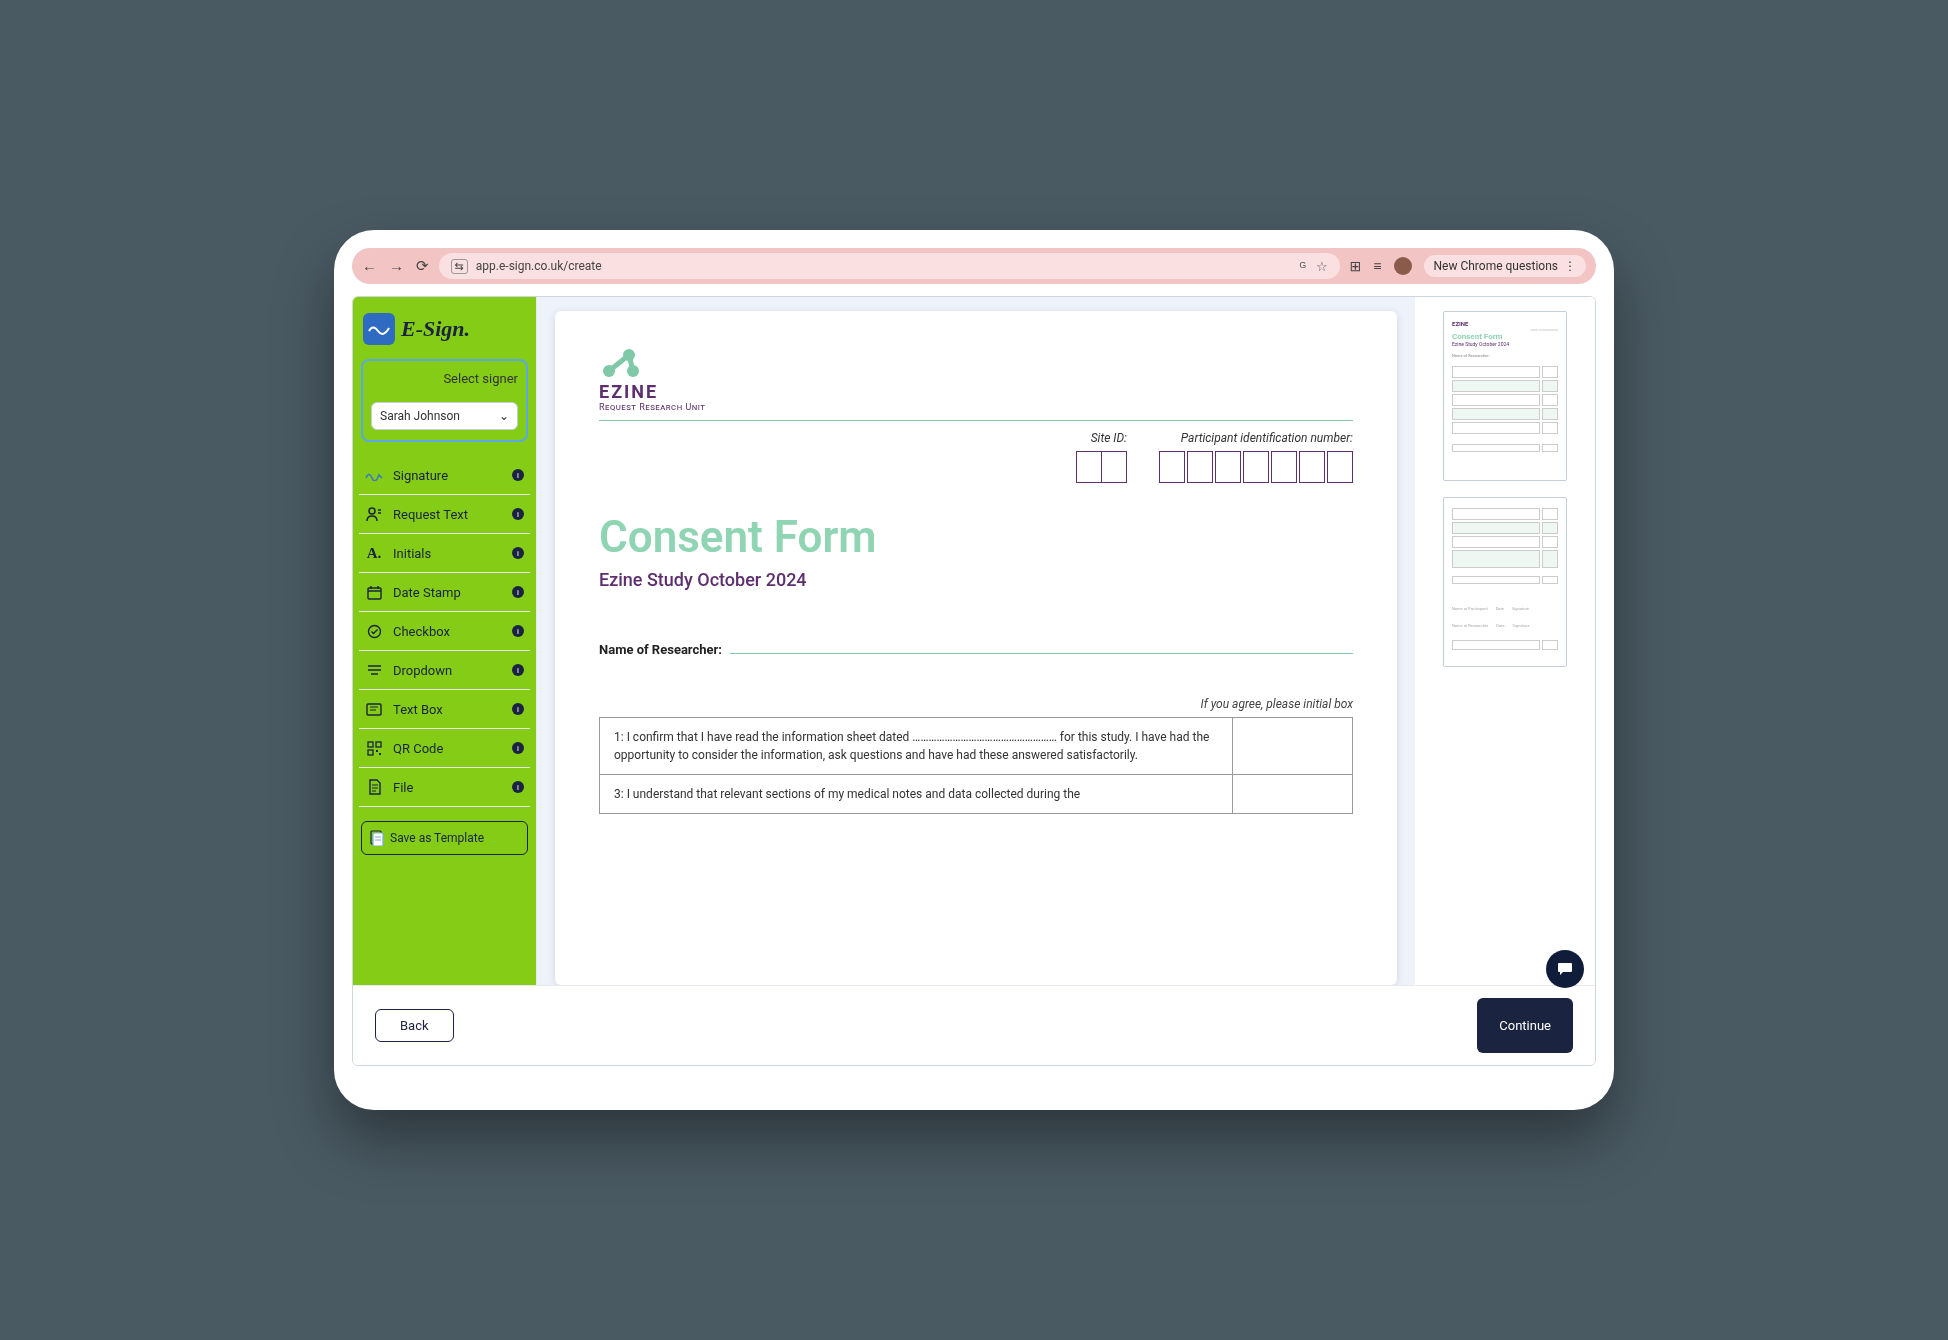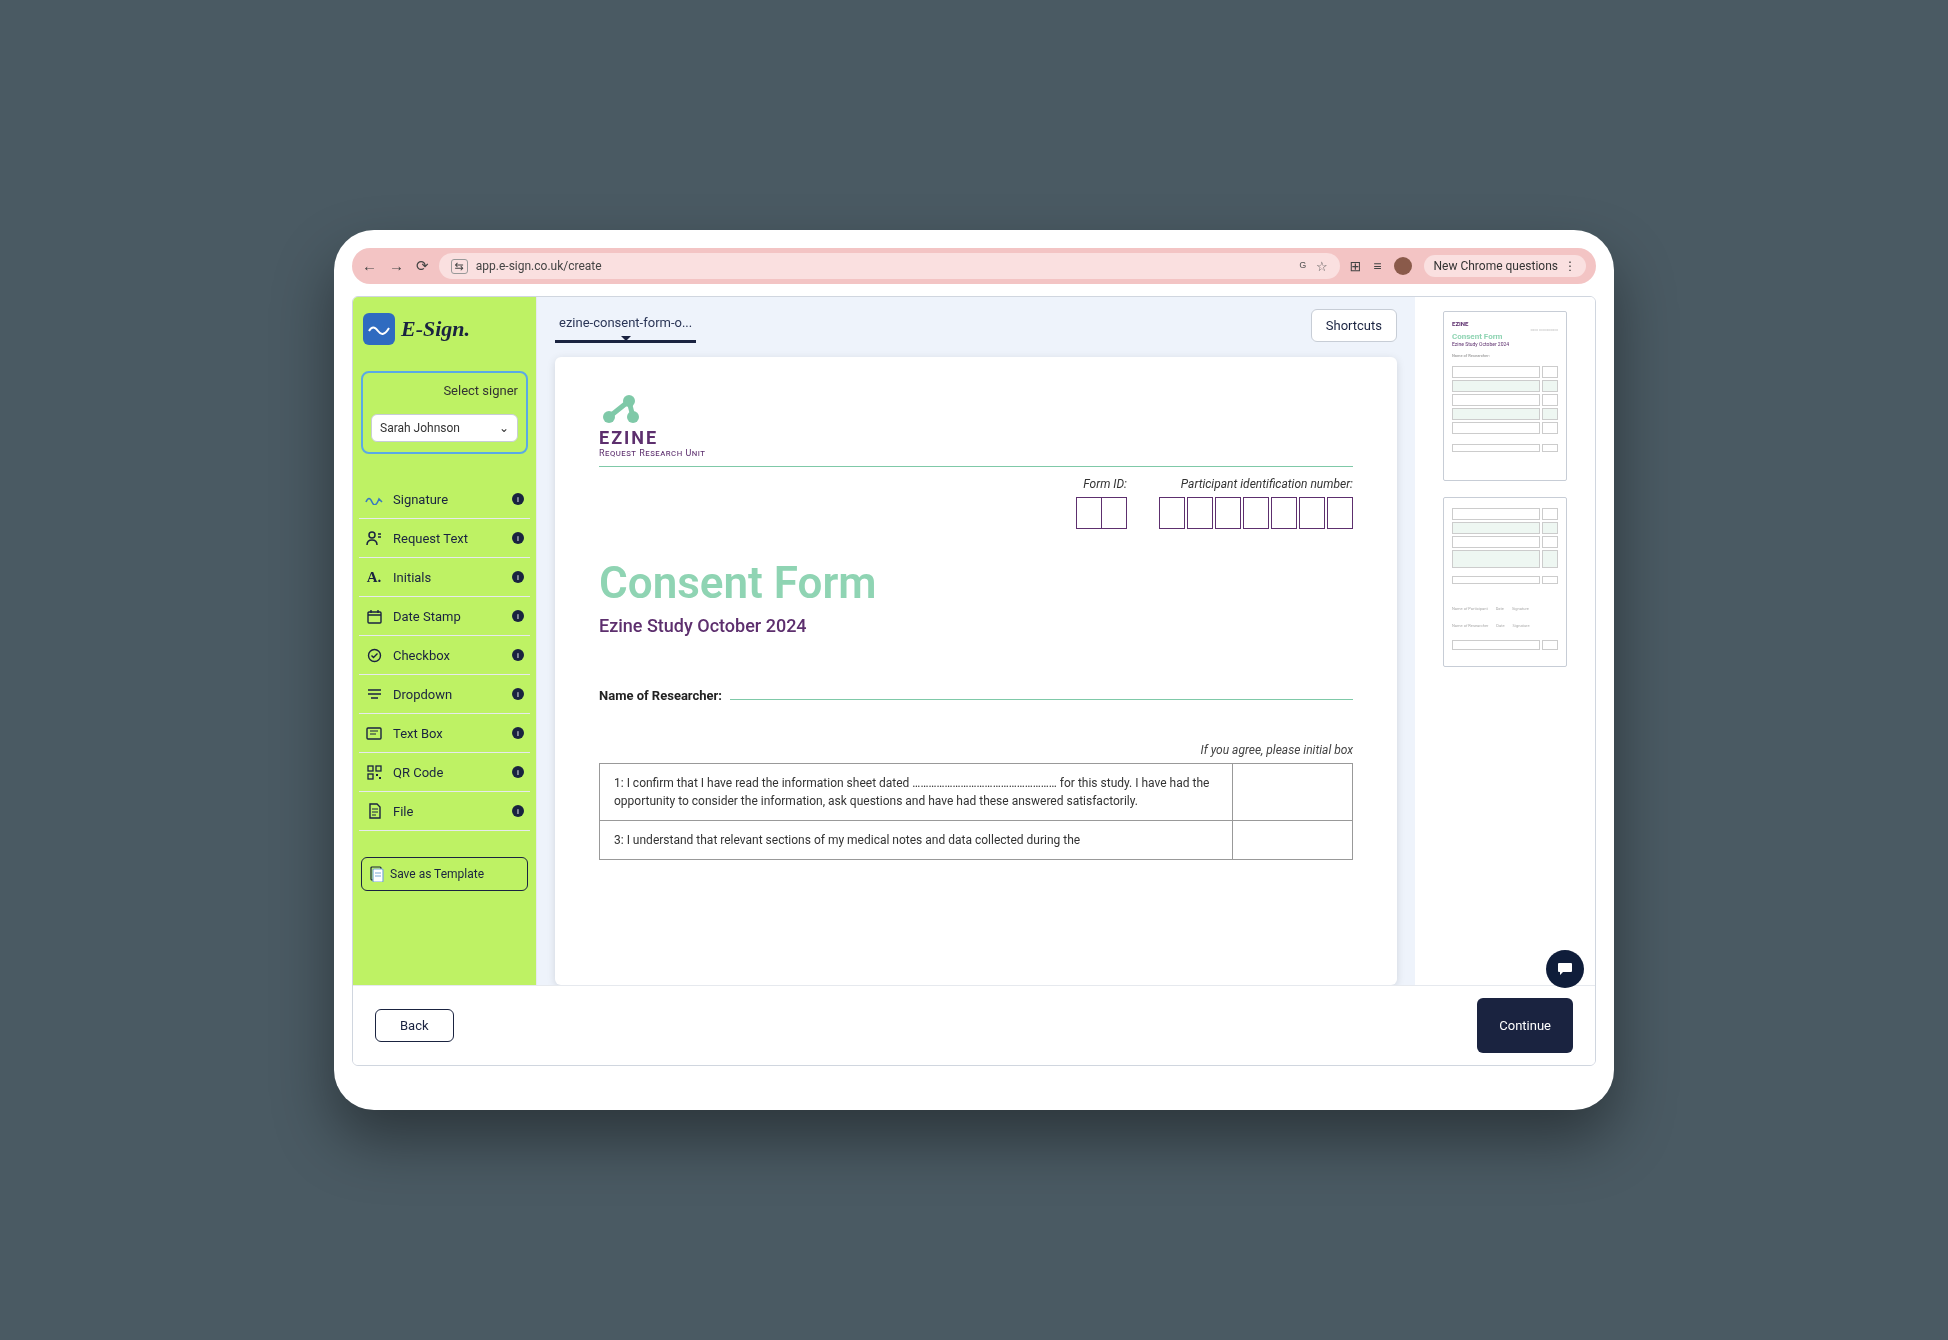--- a/index.html
+++ b/index.html
@@ -15,21 +15,21 @@
 .chrome-right { display: flex; gap: 12px; align-items: center; }
 .chrome-right .icon { color: #444; font-size: 14px; }
 .avatar-dot { width: 18px; height: 18px; border-radius: 50%; background: #8a5a4a; }
 .chrome-pill { background: #fae0e0; border-radius: 14px; padding: 4px 10px; font-size: 12px; color: #333; display: flex; align-items: center; gap: 6px; }
 
 .app-window { background: #fff; border: 1px solid #d0d6df; border-radius: 6px; margin-top: 12px; height: 770px; display: flex; flex-direction: column; overflow: hidden; }
 
 .app-body { display: flex; flex: 1; overflow: hidden; }
 
 
-.sidebar { width: 184px; background: #bef264; border-right: 1px solid #e6e9ee; display: flex; flex-direction: column; padding: 10px 6px 10px 6px; gap: 12px; }
+.sidebar { width: 184px; background: #84cc16; border-right: 1px solid #e6e9ee; display: flex; flex-direction: column; padding: 10px 6px 10px 6px; }
 .logo-row { display: flex; align-items: center; gap: 6px; padding: 6px 4px 14px 4px; }
 .logo-mark { width: 32px; height: 32px; background: #2f6bc0; border-radius: 6px; display: flex; align-items: center; justify-content: center; color: #fff; font-size: 18px; }
 .logo-text { font-family: Georgia, 'Times New Roman', serif; font-style: italic; font-weight: 600; font-size: 22px; color: #1a2340; }
 
 .signer-box { border: 2px solid #5aa9e6; border-radius: 8px; padding: 10px 8px; margin: 0 2px 14px 2px; }
 .signer-label { text-align: right; font-size: 13px; color: #333; margin-bottom: 16px; }
 .signer-select { width: 100%; border: 1px solid #c7cdd6; border-radius: 6px; padding: 6px 8px; font-size: 12px; color: #333; background: #fff; display: flex; justify-content: space-between; align-items: center; cursor: pointer; }
 
 .tool-list { display: flex; flex-direction: column; }
 .tool-item { display: flex; align-items: center; justify-content: space-between; padding: 10px 6px; border-bottom: 1px solid #e6e9ee; cursor: pointer; }
@@ -261,40 +261,36 @@
           <svg width="14" height="16" viewBox="0 0 14 16">
               <rect x="1" y="1" width="10" height="13" rx="1" fill="none" stroke="#1a2340" stroke-width="1.2"></rect>
               <rect x="3" y="3" width="10" height="13" rx="1" fill="#fff" stroke="#7aa9d6" stroke-width="1.2"></rect>
               <path d="M5 7 L11 7 M5 10 L11 10" stroke="#7aa9d6" stroke-width="1"></path>
             </svg>
           <span>Save as Template</span>
         </div>
       </div>
 
       <div class="center-col">
-        <div class="doc-header">
-          <div class="doc-tab"><span>ezine-consent-form-o...</span></div>
-          <div class="shortcuts-btn"><span>Shortcuts</span></div>
-        </div>
         <div class="doc-viewport">
           <div class="doc-page">
             <div class="doc-logo">
               <svg width="44" height="32" viewBox="0 0 44 32">
                 <circle cx="10" cy="24" r="6" fill="#7fc9a8"></circle>
                 <circle cx="30" cy="8" r="6" fill="#7fc9a8"></circle>
                 <circle cx="34" cy="24" r="6" fill="#7fc9a8"></circle>
                 <path d="M10 24 L30 8 M30 8 L34 24" stroke="#7fc9a8" stroke-width="5"></path>
               </svg>
               <div class="doc-logo-name">EZINE</div>
               <div class="doc-logo-sub">Request Research Unit</div>
             </div>
             <div class="doc-divider"></div>
             <div class="id-row">
               <div class="id-block">
-                <div>Form ID:</div>
+                <div>Site ID:</div>
                 <div class="id-boxes">
                   <div class="id-box"></div>
                     <div class="id-box"></div>
                 </div>
               </div>
               <div class="id-block">
                 <div>Participant identification number:</div>
                 <div class="id-boxes gap">
                   <div class="id-box"></div>
                     <div class="id-box"></div>

